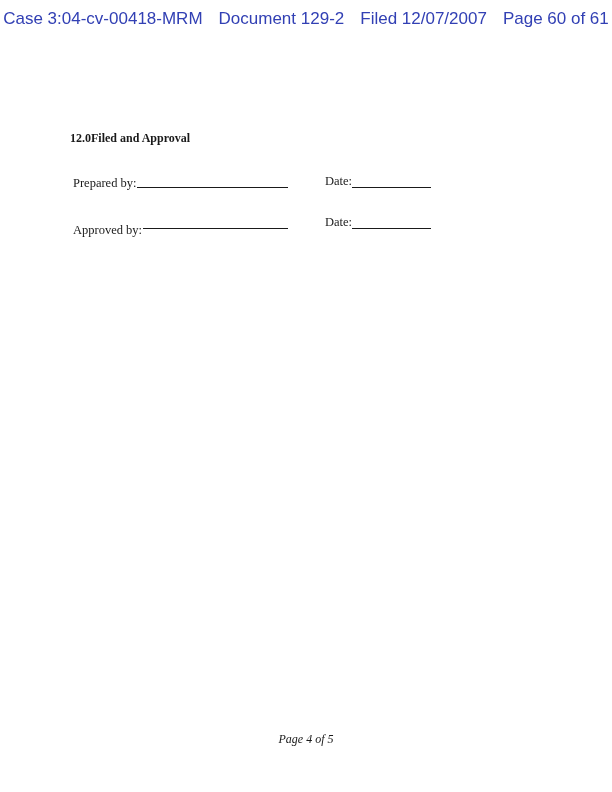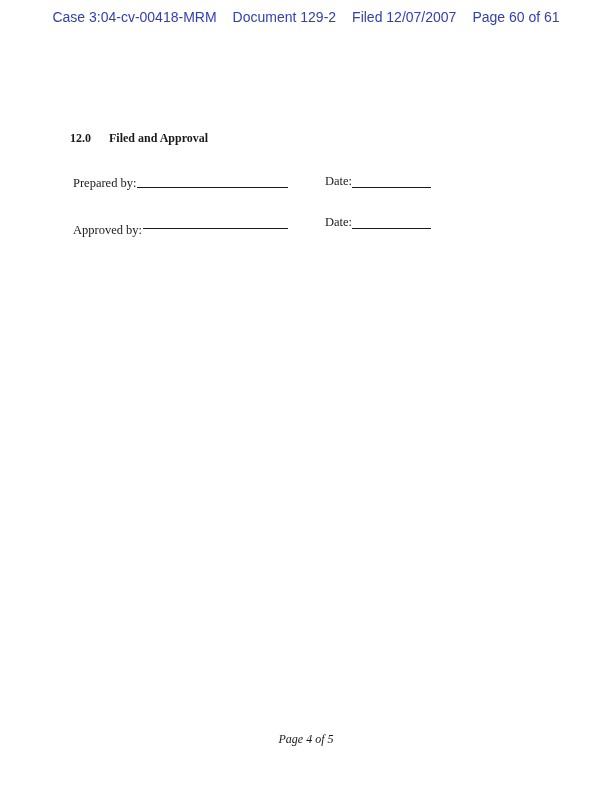--- a/index.html
+++ b/index.html
@@ -20,21 +20,21 @@
   
   .stamp {
     position: absolute;
     top: 9px;
     left: 0;
     right: 0;
     display: flex;
     justify-content: center;
     column-gap: 16px;
     font-family: "Liberation Sans", sans-serif;
-    font-size: 14px;
+    font-size: 17px;
     white-space: nowrap;
   }
 
   
   .sop-table-wrap {
     position: absolute;
     top: 32px;
     left: 68px;
   }
   table.sop {
@@ -59,21 +59,21 @@
 
   
   .section-heading {
     position: absolute;
     top: 131px;
     left: 70px;
     font-size: 12px;
     font-weight: bold;
     white-space: nowrap;
   }
-  .section-number { margin-right: 18px; }
+  .section-number { }
 
   
   .form-label {
     position: absolute;
     font-size: 12.5px;
     white-space: nowrap;
   }
   .blank-line {
     position: absolute;
     height: 12px;

